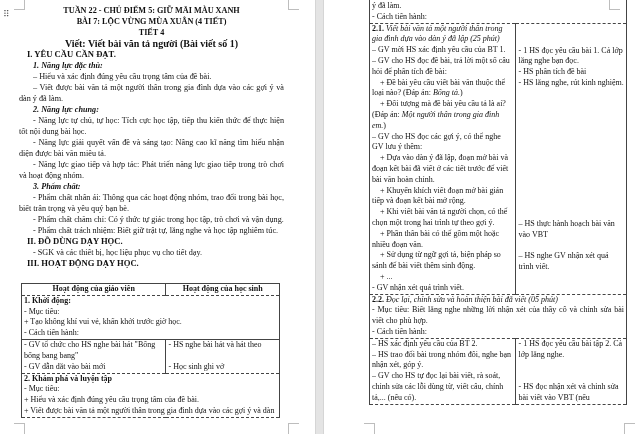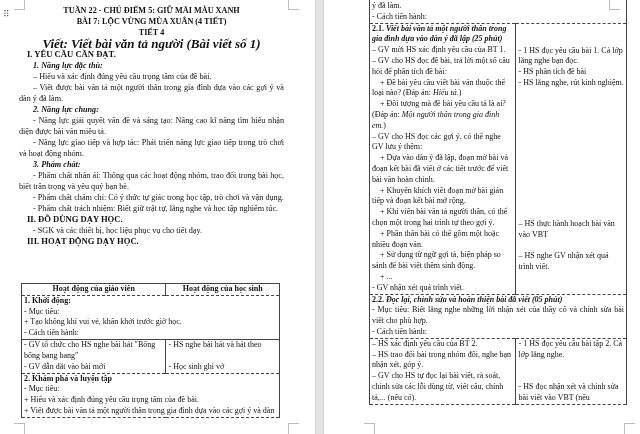--- a/index.html
+++ b/index.html
@@ -25,49 +25,50 @@
   .h2 { font-weight:bold; font-style:italic; margin-left:14px; }
   .p  { text-indent:14px; text-align:justify; }
   .p-flat { margin-left:14px; }
 
   table.lesson { border-collapse:collapse; width:100%; font-size:8px; line-height:10.8px; table-layout:fixed; }
   table.lesson td, table.lesson th { border:1px solid #444; padding:0 2px; vertical-align:top; text-align:left; }
   table.lesson th { font-weight:bold; text-align:center; }
   .dash-top { border-top:1px dashed #444 !important; }
   .dash-bot { border-bottom:1px dashed #444 !important; }
   .bold { font-weight:bold; }
-  .bi { font-weight:bold; font-style:italic; }
+  .bi { font-weight:normal; font-style:italic; }
   .it { font-style:italic; }
   .just { text-align:justify; }
   #left-table-wrap { position:absolute; left:21px; top:283px; width:259px; }
   #right-table-wrap { position:absolute; left:45px; top:-6px; width:258px; }
   .ind { text-indent:8px; }
 </style>
 </head>
 <body>
 
 <div class="page" id="page-left">
   <div class="corner" style="left:14px; top:-1px; border-right-width:1px; border-bottom-width:1px;"></div>
   <div class="corner" style="left:288px; top:-1px; border-left-width:1px; border-bottom-width:1px;"></div>
   <div class="corner" style="left:14px; top:423px; border-right-width:1px; border-top-width:1px;"></div>
   <div class="corner" style="left:288px; top:423px; border-left-width:1px; border-top-width:1px;"></div>
   <div class="drag-handle">⠿</div>
 
   <div class="content" id="left-content">
     <div class="title-line" style="margin-top:5px;">TUẦN 22 - CHỦ ĐIỂM 5: GIỮ MÃI MÀU XANH</div>
     <div class="title-line">BÀI 7: LỘC VỪNG MÙA XUÂN (4 TIẾT)</div>
     <div class="title-line">TIẾT 4</div>
-    <div class="title-line" style="font-size:13px;font-style:italic;">Viết: Viết bài văn tả người (Bài viết số 1)</div>
+    <div class="title-line" style="font-size:10px;">Viết: Viết bài văn tả người (Bài viết số 1)</div>
 
     <div class="h1">I. YÊU CẦU CẦN ĐẠT.</div>
     <div class="h2">1. Năng lực đặc thù:</div>
     <div class="p">– Hiểu và xác định đúng yêu cầu trọng tâm của đề bài.</div>
     <div class="p">– Viết được bài văn tả một người thân trong gia đình dựa vào các gợi ý và dàn ý đã làm.</div>
 
     <div class="h2">2. Năng lực chung:</div>
+    <div class="p">- Năng lực tự chủ, tự học: Tích cực học tập, tiếp thu kiến thức để thực hiện tốt nội dung bài học.</div>
     <div class="p">- Năng lực giải quyết vấn đề và sáng tạo: Nâng cao kĩ năng tìm hiểu nhận diện được bài văn miêu tả.</div>
     <div class="p">- Năng lực giao tiếp và hợp tác: Phát triển năng lực giao tiếp trong trò chơi và hoạt động nhóm.</div>
 
     <div class="h2">3. Phẩm chất:</div>
     <div class="p">- Phẩm chất nhân ái: Thông qua các hoạt động nhóm, trao đổi trong bài học, biết trân trọng và yêu quý bạn bè.</div>
     <div class="p">- Phẩm chất chăm chỉ: Có ý thức tự giác trong học tập, trò chơi và vận dụng.</div>
     <div class="p">- Phẩm chất trách nhiệm: Biết giữ trật tự, lắng nghe và học tập nghiêm túc.</div>
 
     <div class="h1">II. ĐỒ DÙNG DẠY HỌC.</div>
     <div class="p-flat">- SGK và các thiết bị, học liệu phục vụ cho tiết dạy.</div>
@@ -135,26 +136,26 @@
         <td colspan="2" class="dash-top dash-bot" style="padding-top:6px;">
           <div>ý đã làm.</div>
           <div>- Cách tiến hành:</div>
         </td>
       </tr>
       <tr>
         <td class="just dash-top" style="border-bottom:none;">
           <div><span class="bold">2.1.</span> <span class="bi">Viết bài văn tả một người thân trong gia đình dựa vào dàn ý đã lập (25 phút)</span></div>
           <div>– GV mời HS xác định yêu cầu của BT 1.</div>
           <div>– GV cho HS đọc đề bài, trả lời một số câu hỏi để phân tích đề bài:</div>
-          <div class="ind"><span>+ Đề bài yêu cầu viết bài văn thuộc thể loại nào? (Đáp án: </span><span class="it">Hiểu tả.</span><span>)</span></div>
+          <div class="ind"><span>+ Đề bài yêu cầu viết bài văn thuộc thể loại nào? (Đáp án: </span><span class="it">Bống tả.</span><span>)</span></div>
           <div class="ind"><span>+ Đối tượng mà đề bài yêu cầu tả là ai? (Đáp án: </span><span class="it">Một người thân trong gia đình em.</span><span>)</span></div>
           <div>– GV cho HS đọc các gợi ý, có thể nghe GV lưu ý thêm:</div>
           <div class="ind">+ Dựa vào dàn ý đã lập, đoạn mở bài và đoạn kết bài đã viết ở các tiết trước để viết bài văn hoàn chỉnh.</div>
           <div class="ind">+ Khuyến khích viết đoạn mở bài gián tiếp và đoạn kết bài mở rộng.</div>
-          <div class="ind">+ Khi viên bài văn tả người thân, có thể chọn một trong hai trình tự theo gợi ý.</div>
+          <div class="ind">+ Khi viết bài văn tả người chọn, có thể chọn một trong hai trình tự theo gợi ý.</div>
           <div class="ind">+ Phần thân bài có thể gồm một hoặc nhiều đoạn văn.</div>
           <div class="ind">+ Sử dụng từ ngữ gợi tả, biện pháp so sánh để bài viết thêm sinh động.</div>
           <div class="ind">+ ...</div>
           <div>-    GV nhận xét quá trình viết.</div>
         </td>
         <td class="dash-top" style="border-bottom:none;">
           <div style="height:22px;"></div>
           <div>- 1 HS đọc yêu cầu bài 1. Cả lớp lắng nghe bạn đọc.</div>
           <div>- HS phân tích đề bài</div>
           <div>- HS lắng nghe, rút kinh nghiệm.</div>

